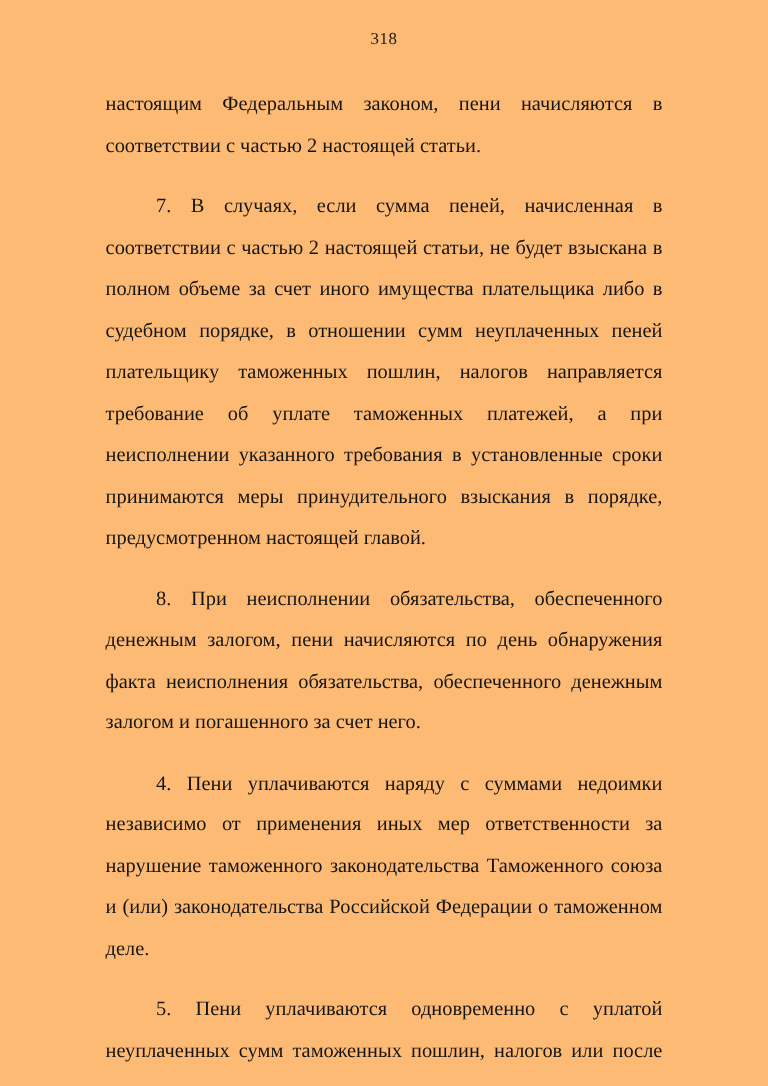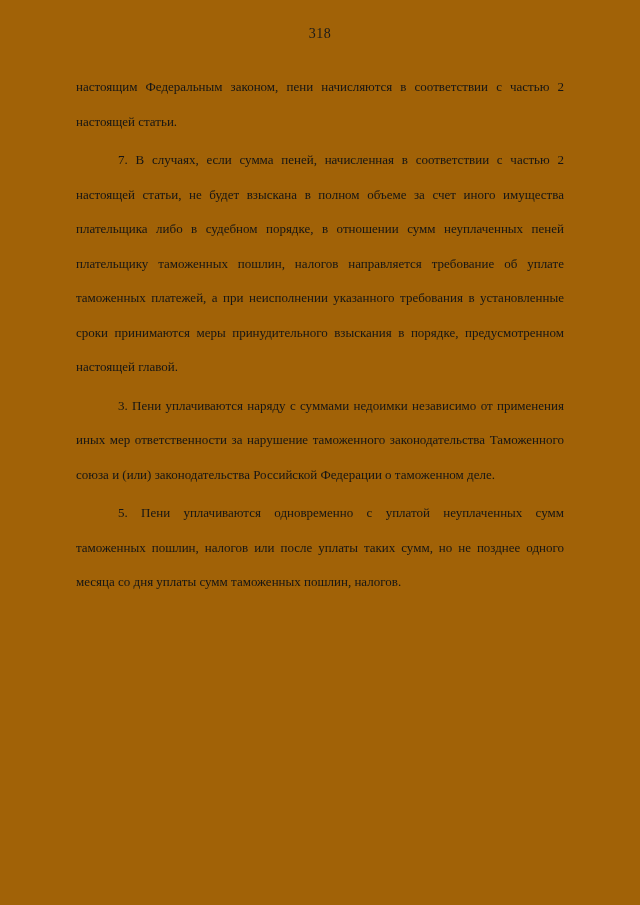--- a/index.html
+++ b/index.html
@@ -11,47 +11,48 @@
     width: 640px;
     height: 905px;
     overflow: hidden;
     font-family: "Liberation Serif", "DejaVu Serif", serif;
     color: #111111;
   }
   .page {
     box-sizing: border-box;
     width: 640px;
     height: 905px;
-    background: #a16207;
+    background: #fdba74;
     padding: 26px 72px 20px 72px;
   }
   .page-number {
     text-align: center;
     font-size: 14px;
     letter-spacing: 0.5px;
     margin: 0 0 28px 0;
     color: #1a1a1a;
   }
   .body-text p {
-    margin: 4px;
-    font-size: 13px;
+    margin: 16px;
+    font-size: 17px;
     line-height: 34.5px;
     text-align: justify;
     text-justify: inter-word;
     color: #151515;
   }
   .body-text p.indent {
     text-indent: 42px;
   }
 </style>
 </head>
 <body>
 
 <div class="page">
   <div class="page-number">318</div>
 
   <div class="body-text" id="paragraphs">
       <p>настоящим Федеральным законом, пени начисляются в соответствии с частью 2 настоящей статьи.</p>
       <p class="indent">7. В случаях, если сумма пеней, начисленная в соответствии с частью 2 настоящей статьи, не будет взыскана в полном объеме за счет иного имущества плательщика либо в судебном порядке, в отношении сумм неуплаченных пеней плательщику таможенных пошлин, налогов направляется требование об уплате таможенных платежей, а при неисполнении указанного требования в установленные сроки принимаются меры принудительного взыскания в порядке, предусмотренном настоящей главой.</p>
-      <p class="indent">3. Пени уплачиваются наряду с суммами недоимки независимо от применения иных мер ответственности за нарушение таможенного законодательства Таможенного союза и (или) законодательства Российской Федерации о таможенном деле.</p>
+      <p class="indent">8. При неисполнении обязательства, обеспеченного денежным залогом, пени начисляются по день обнаружения факта неисполнения обязательства, обеспеченного денежным залогом и погашенного за счет него.</p>
+      <p class="indent">4. Пени уплачиваются наряду с суммами недоимки независимо от применения иных мер ответственности за нарушение таможенного законодательства Таможенного союза и (или) законодательства Российской Федерации о таможенном деле.</p>
       <p class="indent">5. Пени уплачиваются одновременно с уплатой неуплаченных сумм таможенных пошлин, налогов или после уплаты таких сумм, но не позднее одного месяца со дня уплаты сумм таможенных пошлин, налогов.</p>
     </div>
 </div>
 
 </body></html>

